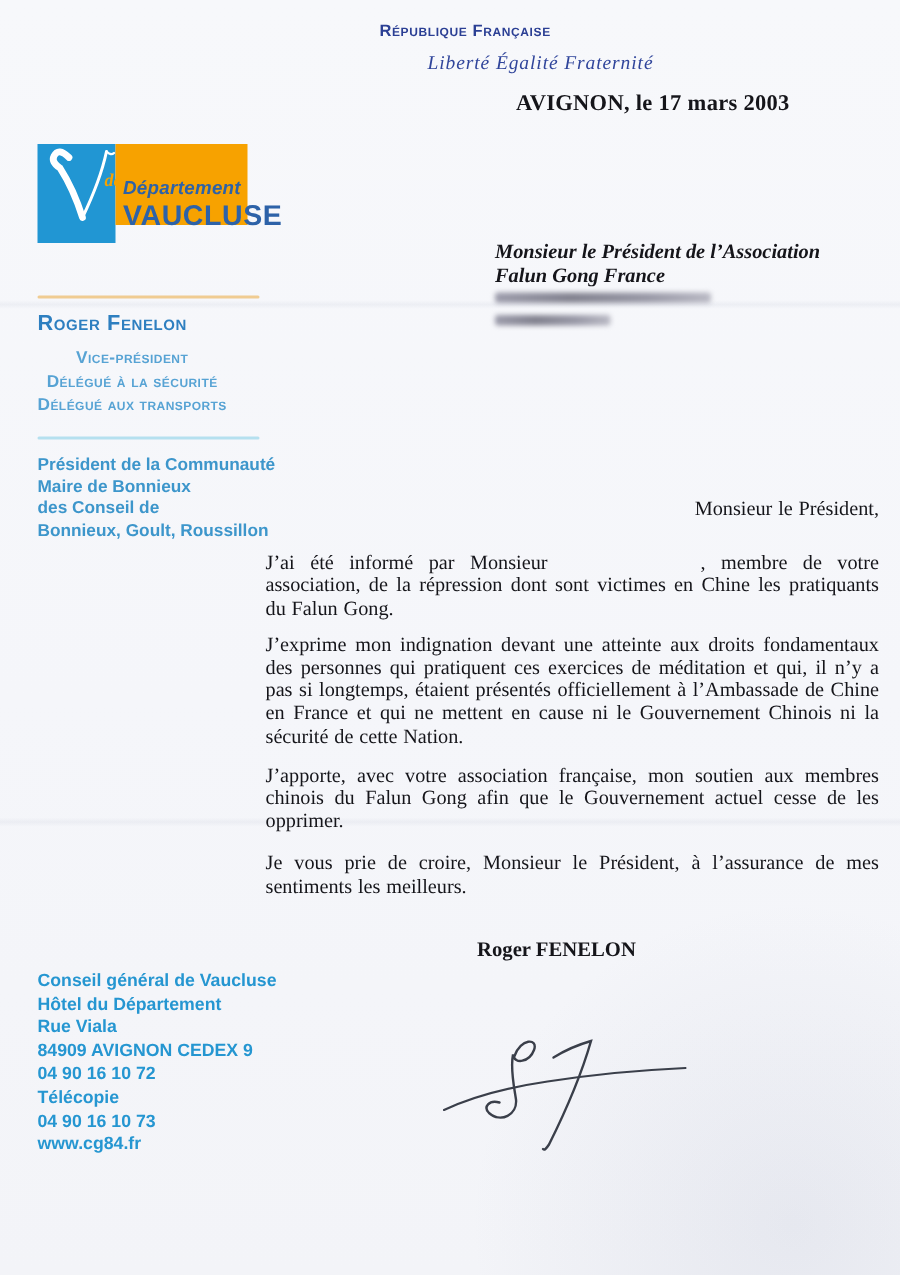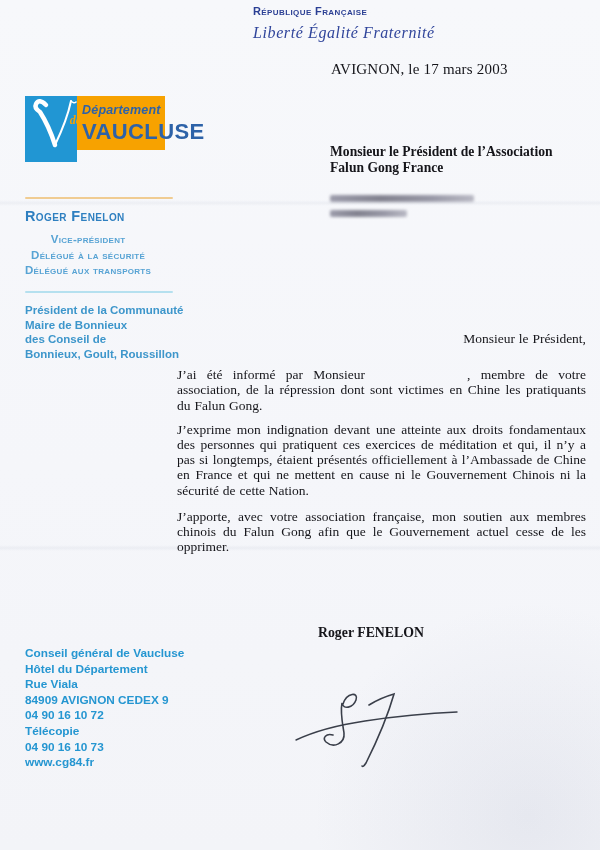--- a/index.html
+++ b/index.html
@@ -11,54 +11,54 @@
       linear-gradient(180deg, #f7f8fb 0%, #f5f6fa 55%, #f3f4f8 100%);
     overflow:hidden;
     font-family:"Liberation Serif", serif;
     color:#15151a;
   }
   .crease { position:absolute; left:0; width:100%; height:6px; pointer-events:none;
     background:linear-gradient(180deg, transparent, rgba(140,150,175,.09) 50%, transparent); }
   .crease.c1 { top:200px; } .crease.c2 { top:545px; }
 
   
-  .rf { position:absolute; left:253px; top:5px; color:#2b3f94;
+  .rf { position:absolute; left:253px; top:15px; color:#2b3f94;
     font-family:"Liberation Sans", sans-serif; }
   .rf-name { font-variant:small-caps; font-weight:bold; font-size:11px; letter-spacing:.4px; }
   .rf-motto { font-family:"Liberation Serif", serif; font-style:italic;
-    font-size:16px; margin-top:7px; letter-spacing:.6px; color:#30459b; }
+    font-size:13px; margin-top:7px; letter-spacing:.6px; color:#30459b;margin-left:32px; }
 
-  .dateline { position:absolute; left:331px; top:61px; font-size:15px; font-weight:normal; letter-spacing:.2px; }
+  .dateline { position:absolute; left:344px; top:61px; font-size:15px; font-weight:bold; letter-spacing:.2px; }
 
   
   .logo { position:absolute; left:25px; top:96px; width:140px; height:54px; display:flex; }
   .logo-blue { position:relative; width:52px; height:66px; background:#2196d3; }
   .logo-orange { position:relative; width:88px; height:54px; background:#f7a200;
-    font-family:"Liberation Sans", sans-serif; color:#2d62a8; padding:7px 0 0 5px; }
+    font-family:"Liberation Sans", sans-serif; color:#2d62a8; padding:22px 0 0 5px; }
   .logo-dept { font-size:12.5px; font-weight:bold; font-style:italic; letter-spacing:.2px; }
-  .logo-vauc { font-size:22px; font-weight:bold; letter-spacing:.4px; margin-top:2px; }
+  .logo-vauc { font-size:19px; font-weight:bold; letter-spacing:.4px; margin-top:2px; }
   .logo-de { position:absolute; right:-4px; top:17px; z-index:2; color:#f7a200;
     font-family:"Liberation Serif", serif; font-style:italic; font-weight:bold; font-size:12px; }
   .logo svg { position:absolute; left:2px; top:2px; }
 
   
   .rule { position:absolute; left:25px; width:148px; height:2px; border-radius:2px; }
   .rule-tan { top:197px; background:#f0cc92; }
   .rule-blue { top:291px; background:#b5e0ef; }
   .sender { position:absolute; left:25px; top:208px; font-family:"Liberation Sans", sans-serif; }
   .sender-name { font-variant:small-caps; font-weight:bold; font-size:14.5px;
     color:#2e7fc0; letter-spacing:.4px; }
   .sender-titles { margin-top:8px; }
   .sender-title { font-variant:small-caps; font-weight:bold; font-size:11.5px;
     color:#57a3d4; letter-spacing:.3px; line-height:15.5px;text-align:center; }
   .mandates { position:absolute; left:25px; top:303px; font-family:"Liberation Sans", sans-serif;
     font-weight:bold; font-size:11.5px; color:#3d96cb; line-height:14.5px; }
 
   
-  .recipient { position:absolute; left:330px; top:144px; font-size:13.6px; line-height:16px; font-weight:bold; }
+  .recipient { position:absolute; left:330px; top:160px; font-size:13.6px; line-height:16px; font-weight:bold;font-style:italic; }
   .blurbar { position:absolute; height:7px; border-radius:2px; filter:blur(1.6px);
     background:linear-gradient(90deg, #9c9cab, #82828f 35%, #9898a6 70%, #b9b9c4); }
   .blur1 { left:330px; top:195px; width:144px; }
   .blur2 { left:330px; top:210px; width:77px; }
 
   
   .body { position:absolute; left:177px; top:331px; width:409px;
     font-size:13.5px; line-height:15.2px; word-spacing:.5px; }
   .body p { text-align:justify; }
   .body .salutation { text-align:right; }
@@ -125,20 +125,21 @@
     <div>Falun Gong France</div>
   </div>
   <div class="blurbar blur1"></div>
   <div class="blurbar blur2"></div>
 
   <div class="body">
     <p class="salutation">Monsieur le Président,</p>
     <p class="p1"><span>J’ai été informé par Monsieur</span><span class="gap"></span><span>, membre de votre association, de la répression dont sont victimes en Chine les pratiquants du Falun Gong.</span></p>
     <p class="p2">J’exprime mon indignation devant une atteinte aux droits fondamentaux des personnes qui pratiquent ces exercices de méditation et qui, il n’y a pas si longtemps, étaient présentés officiellement à l’Ambassade de Chine en France et qui ne mettent  en cause ni le Gouvernement Chinois ni la sécurité de cette Nation.</p>
     <p class="p3">J’apporte, avec votre association française, mon soutien aux membres chinois du Falun Gong afin que le Gouvernement actuel cesse de les opprimer.</p>
+    <p class="p4">Je vous prie de croire, Monsieur le Président, à l’assurance de mes sentiments les meilleurs.</p>
   </div>
 
   <div class="signer">Roger FENELON</div>
 
   <svg class="signature" width="172" height="92" viewBox="0 0 172 92">
     <path d="M 3,57 C 20,49 45,42 72,38 C 105,33 140,30 164,29" fill="none" stroke="#3a3f4a" stroke-width="1.4" stroke-linecap="round"></path>
     <path d="M 50,21 C 54,9 66,9 63,17 C 60,25 50,27 49,20 C 47,30 50,43 51,50 C 52,60 41,66 33,59 C 29,55 33,50 40,52" fill="none" stroke="#3a3f4a" stroke-width="1.6" stroke-linecap="round"></path>
     <path d="M 76,22 C 84,17 94,13 101,11 C 95,32 84,58 73,80 C 71,83 70,84 69,83" fill="none" stroke="#3a3f4a" stroke-width="1.6" stroke-linecap="round"></path>
   </svg>
 

